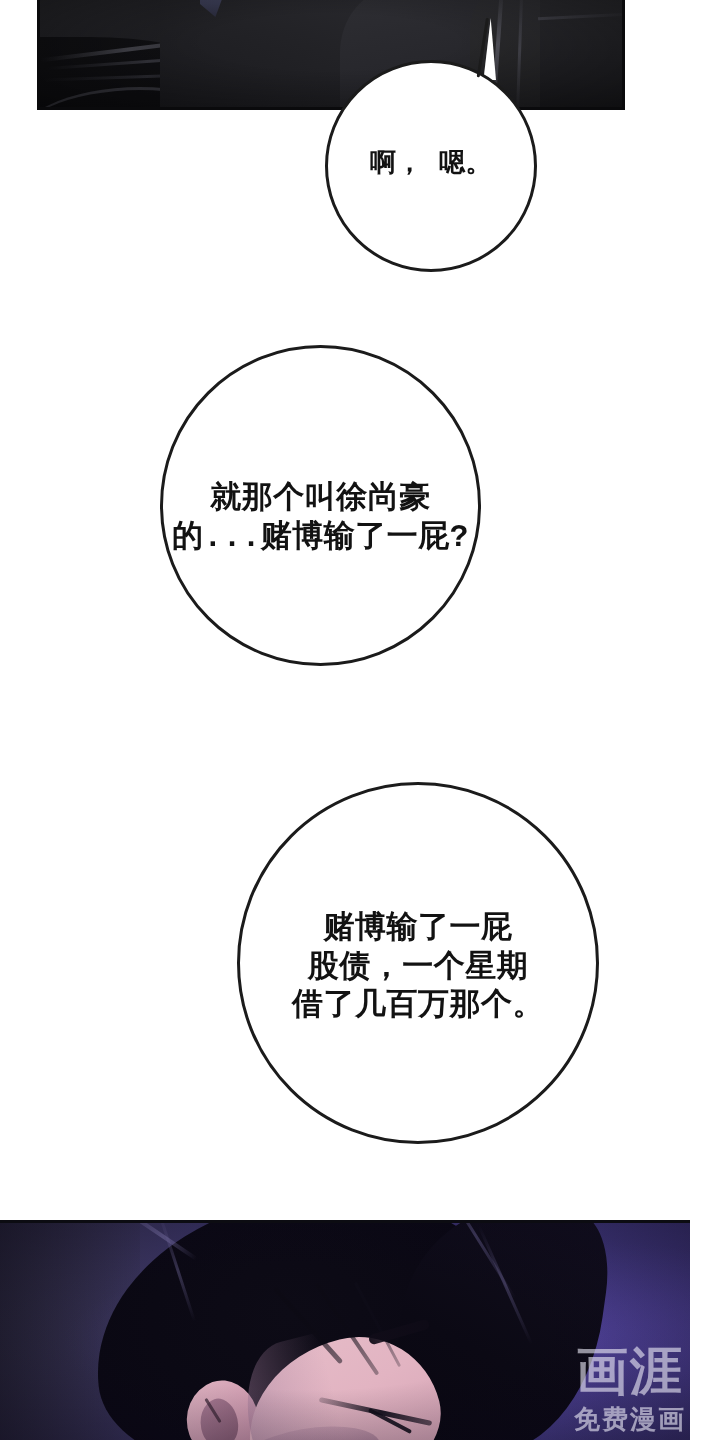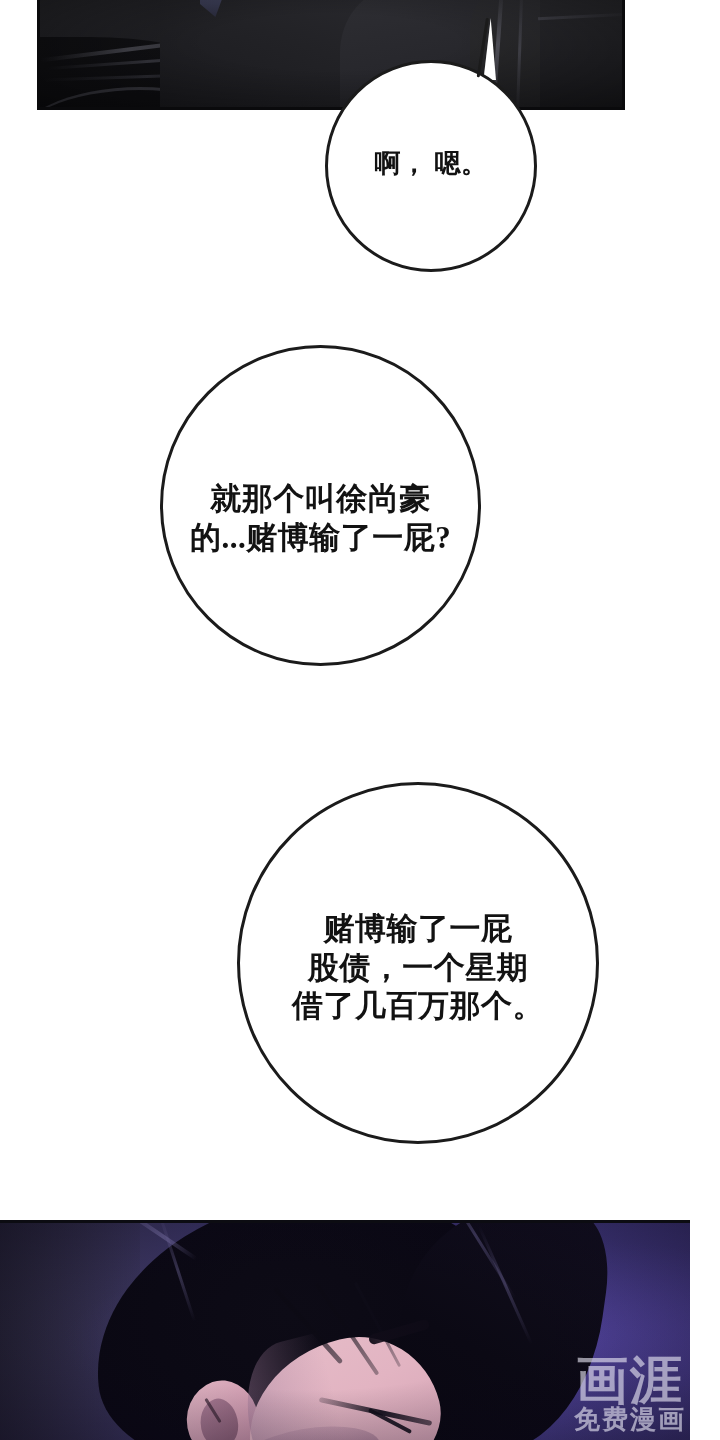--- a/index.html
+++ b/index.html
@@ -150,21 +150,21 @@
     align-items: center;
     justify-content: center;
   }
   .bubble .btext {
     text-align: center;
     color: #121212;
     font-weight: 700;
     line-height: 1.24;
     letter-spacing: 0.5px;
     white-space: pre-line;
-    font-family: Liberation Serif, serif;
+    font-family: Liberation Mono, monospace;
   }
 
   
   .bubble-1 {
     left: 325px;
     top: 60px;
     width: 212px;
     height: 212px;
     z-index: 6;
   }
@@ -390,21 +390,21 @@
   .wm-logo {
     font-size: 52px;
     font-weight: 700;
     letter-spacing: 2px;
     line-height: 1;
     color: rgba(232,230,244,.62);
     font-family: "DejaVu Sans", "Liberation Sans", sans-serif;
     white-space: nowrap;
   }
   .wm-sub {
-    margin-top: 0;
+    margin-top: 9px;
     font-size: 26px;
     font-weight: 700;
     letter-spacing: 2px;
     line-height: 1;
     color: rgba(232,230,244,.62);
     font-family: "DejaVu Sans", "Liberation Sans", sans-serif;
     white-space: nowrap;
   }
 </style>
 </head>

